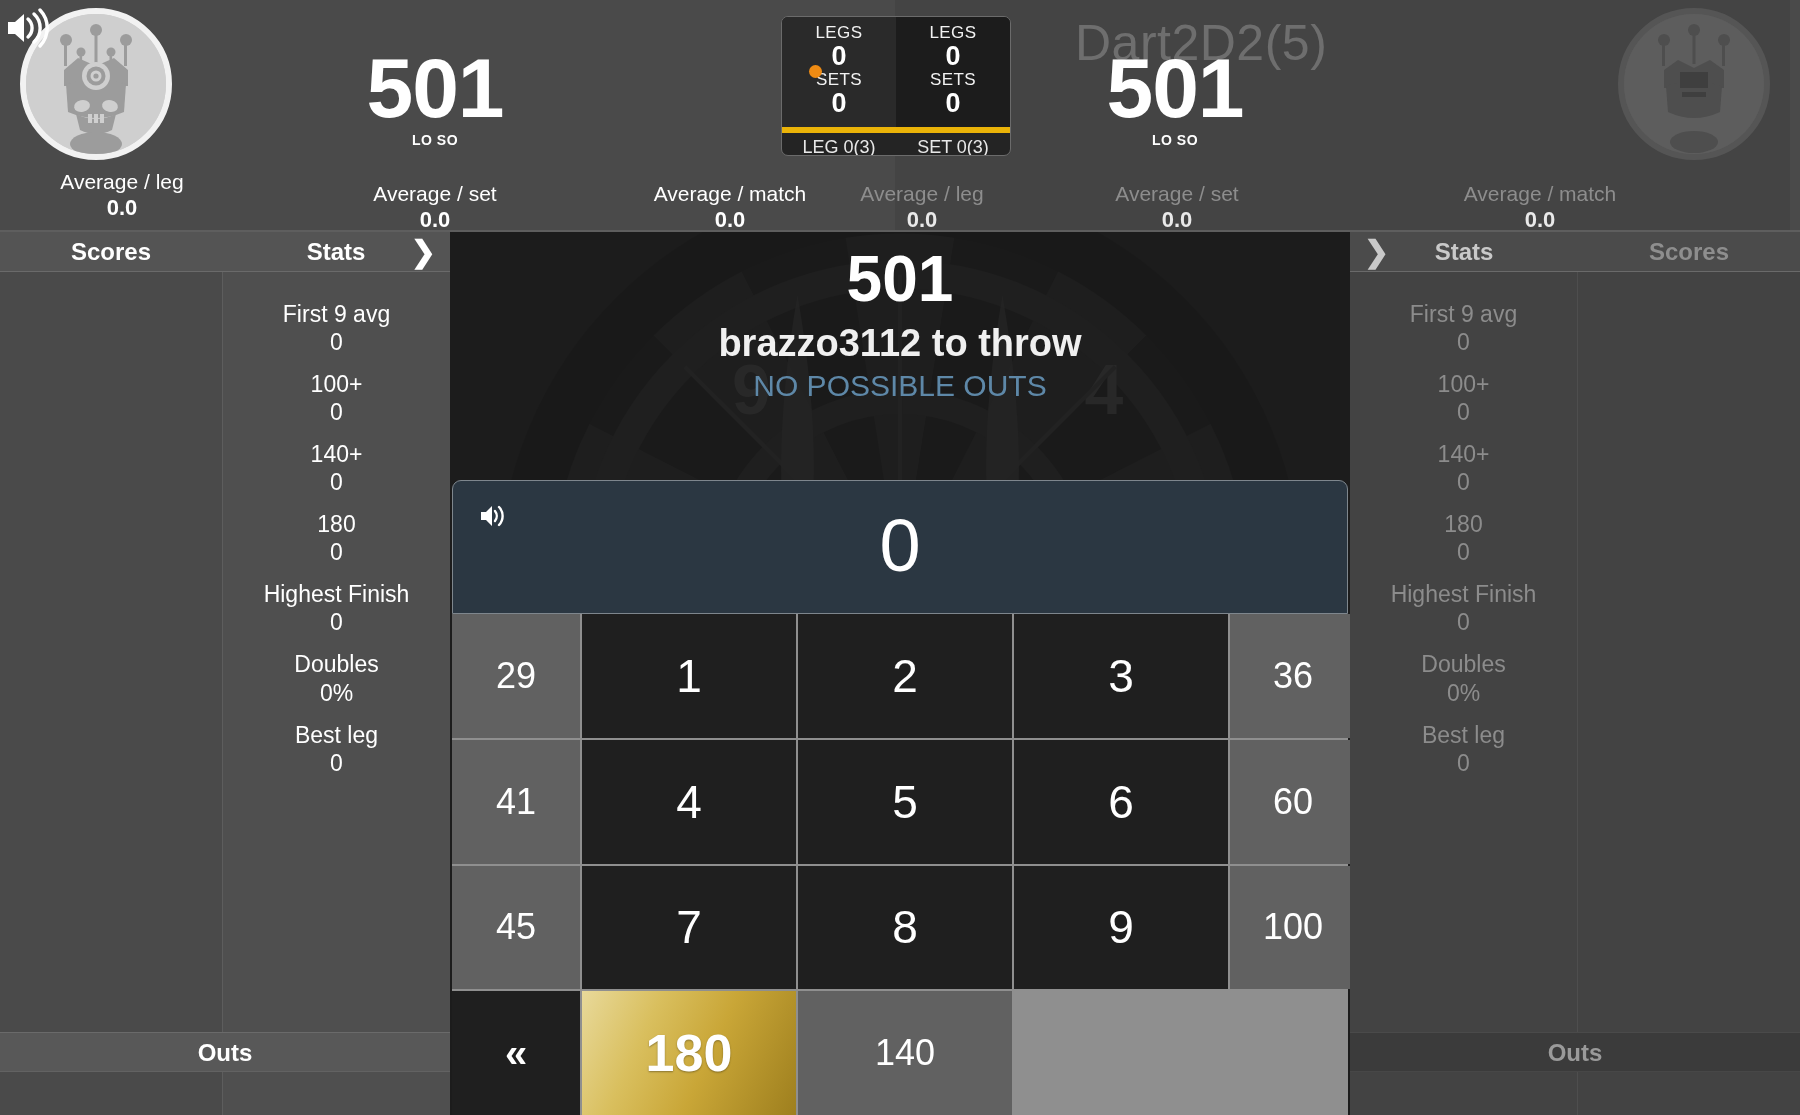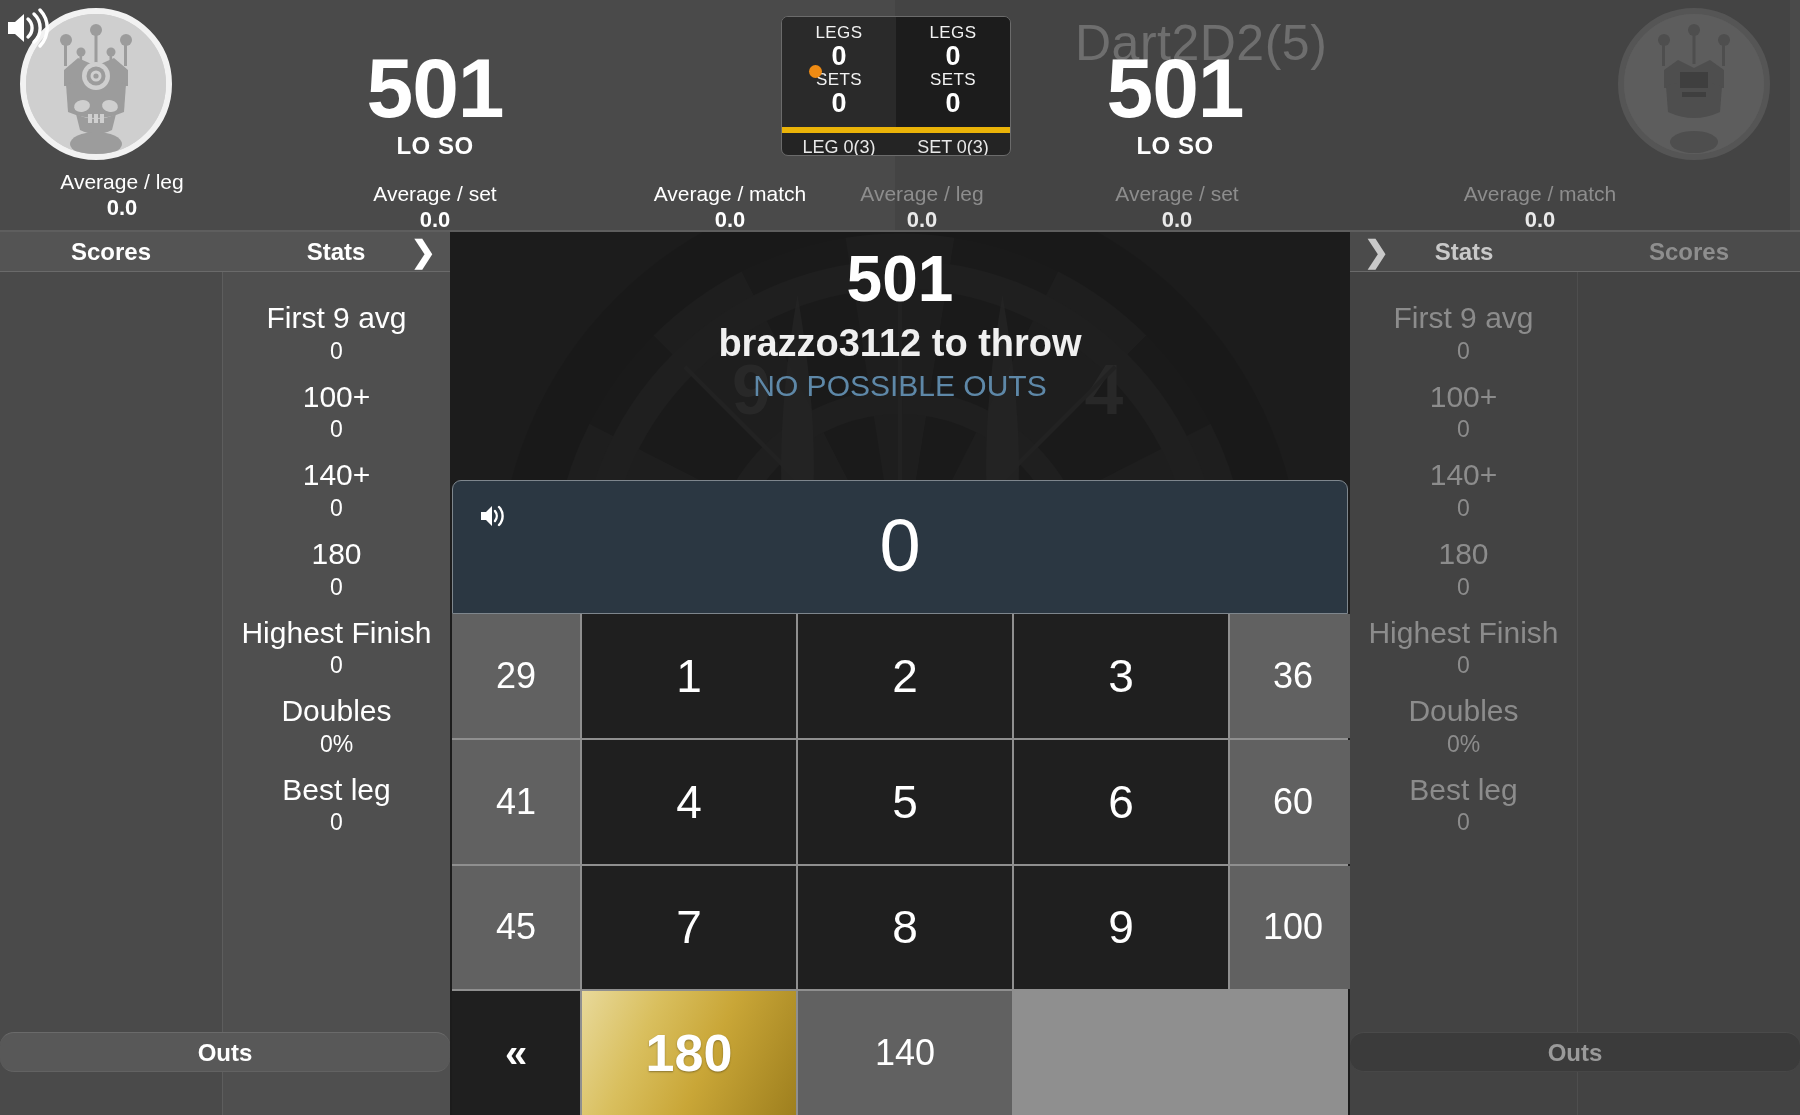--- a/index.html
+++ b/index.html
@@ -48,21 +48,21 @@
   .avg-under .val { color: #ffffff; font-weight: 700; font-size: 22px; }
   .top-half.right .avg-under .lbl { color: #8d8d8d; }
   .top-half.right .avg-under .val { color: #e9e9e9; }
 
   .score-block { position: absolute; text-align: center; }
   .score-block .big {
     font-size: 84px; font-weight: 700; color: #ffffff; line-height: .88;
     letter-spacing: -1px;
   }
   .score-block .loso {
-    font-size: 24px; font-weight: 700; color: #ffffff; letter-spacing: .5px;
+    font-size: 14px; font-weight: 700; color: #ffffff; letter-spacing: .5px;
     margin-top: 6px;
   }
   .pname {
     position: absolute; font-size: 50px; color: #6e6e6e; font-weight: 400;
     letter-spacing: .5px;
   }
 
   
   .legsets {
     position: absolute; left: 781px; top: 16px; width: 230px; height: 140px;
@@ -119,31 +119,31 @@
   .sidepanel.left  .statscol { left: 222px; border-left: 1px solid #5d5d5d; }
   .sidepanel.right .statscol { left: 0; background: #434343; border-right: 1px solid #4e4e4e;}
   .scorescol {
     position: absolute; top: 40px; width: 222px; height: 843px;
     background: #4a4a4a;
   }
   .sidepanel.left .scorescol { left: 0; }
   .sidepanel.right .scorescol { left: 228px; background: #434343; }
 
   .stat-item { text-align: center; margin-top: 14px; }
-  .stat-item .k { font-size: 30px; color: #ffffff; line-height: 1.22; }
+  .stat-item .k { font-size: 23px; color: #ffffff; line-height: 1.22; }
   .stat-item .v { font-size: 23px; color: #ffffff; line-height: 1.22; }
   .sidepanel.right .stat-item .k,
   .sidepanel.right .stat-item .v { color: #8c8c8c; }
 
   .outsbar {
     position: absolute; left: 0; bottom: 43px; width: 100%; height: 40px;
     background: #585858; border-top: 1px solid #6a6a6a;
     border-bottom: 1px solid #626262;
     text-align: center; line-height: 40px;
-    font-size: 24px; font-weight: 700; color: #ffffff; border-radius: 14px;
+    font-size: 24px; font-weight: 700; color: #ffffff;
   }
   .sidepanel.right .outsbar { background: #3b3b3b; color: #9a9a9a; border-top-color:#4a4a4a; border-bottom-color:#474747;}
 
   
   .center {
     position: absolute; left: 450px; top: 232px; width: 900px; height: 883px;
     background: #1c1c1c; overflow: hidden;
   }
   .board-bg {
     position: absolute; left: 50%; top: -60px; transform: translateX(-50%);

